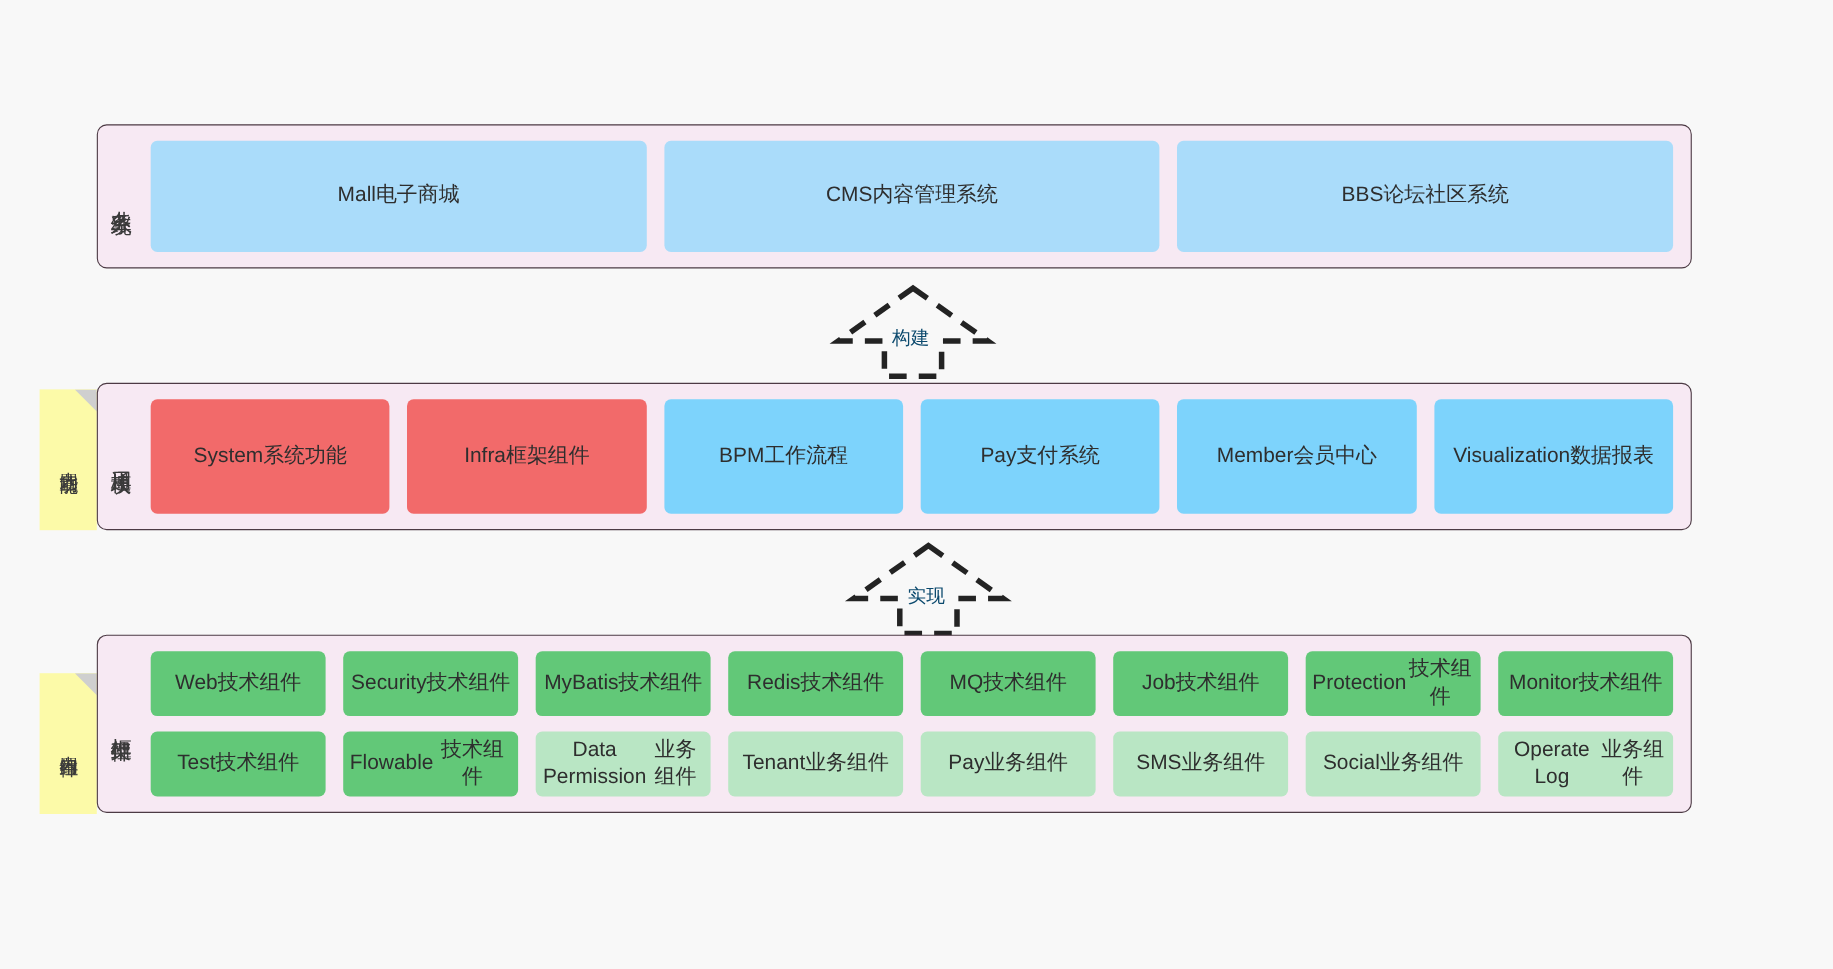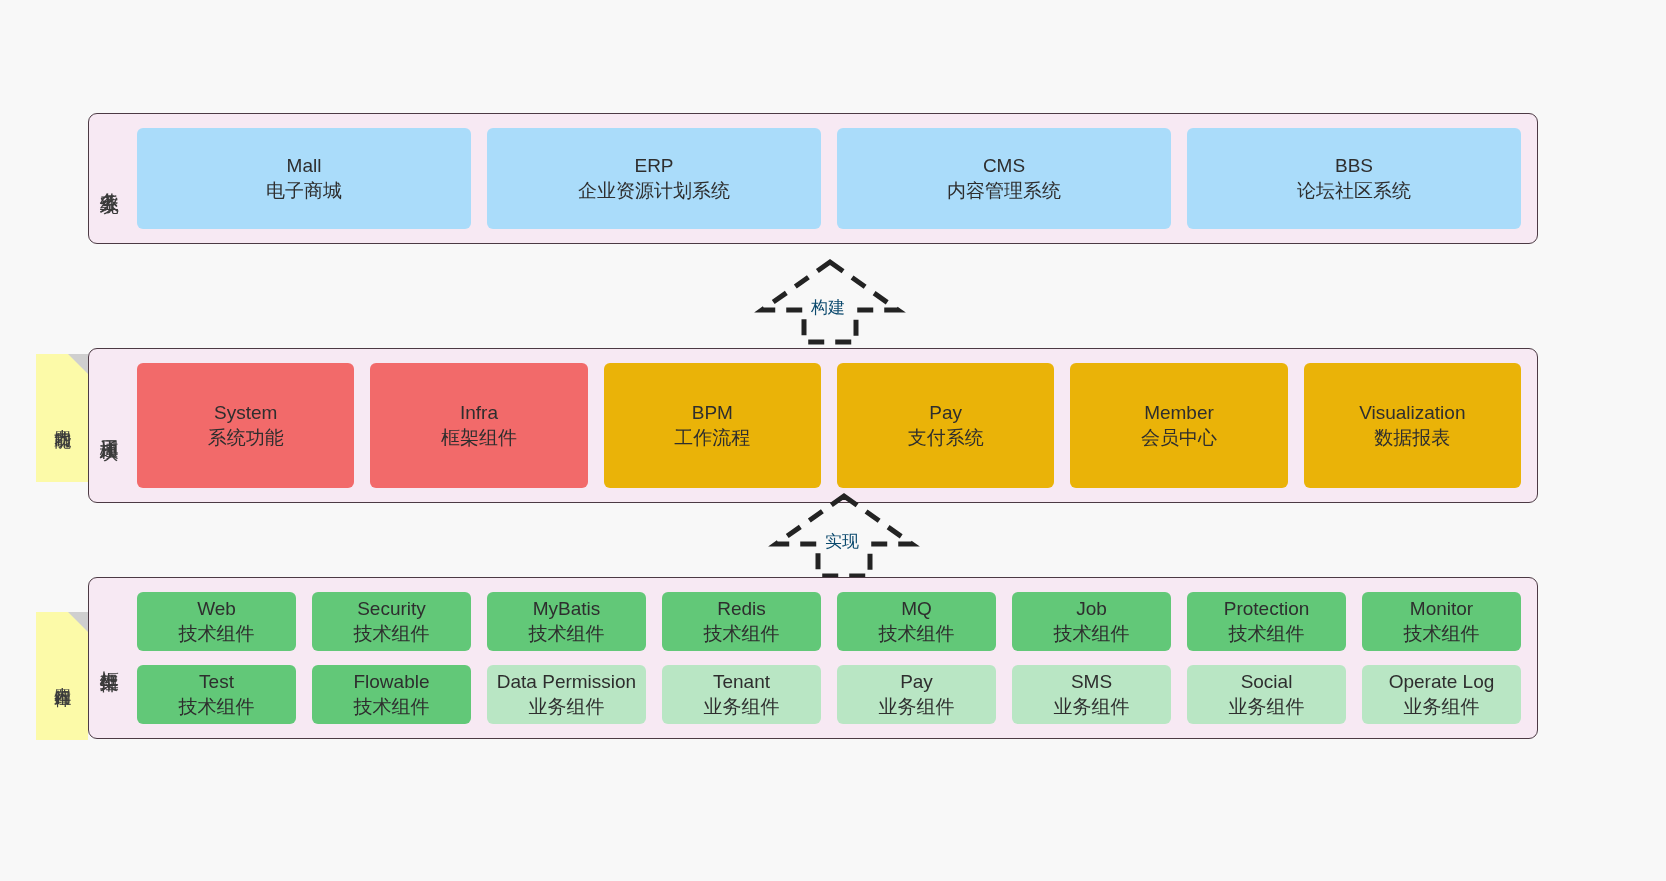--- a/index.html
+++ b/index.html
@@ -51,44 +51,43 @@
   .row{
     display:flex;
     gap:16px;
     flex:1 1 auto;
     align-items:stretch;
   }
   .cell{
     flex:1 1 0;
     border-radius:6px;
     display:flex;
-    flex-direction:column;
     align-items:center;
     justify-content:center;
     text-align:center;
     font-size:19px;
     line-height:1.28;
     color:#2e2e2e;
     box-sizing:border-box;
     padding:4px 6px;
     min-width:0;
   }
   .cell .en{display:block;}
   .cell .cn{display:block;}
 
   
   .c-blue       {background:#aadcfa;}
   .c-red        {background:#f26a6a;}
-  .c-pink       {background:#eab308;}
+  .c-pink       {background:#7dd3fc;}
   .c-green      {background:#62c878;}
   .c-greenlight {background:#b9e6c4;}
 
   
   #layer-business  {left:88px;  top:113px; width:1450px; height:131px;}
-  #layer-common    {left:88px;  top:348px; width:1450px; height:155px;justify-content:space-between;}
+  #layer-common    {left:88px;  top:348px; width:1450px; height:134px;justify-content:space-between;}
   #layer-framework {left:88px;  top:577px; width:1450px; height:162px;}
 
   
   .note{
     position:absolute;
     width:52px;
     background:#fcfaa8;
     box-sizing:border-box;
     display:flex;
     align-items:center;
@@ -137,24 +136,20 @@
 
   <div class="layer" id="layer-business">
     <div class="layer-label">业务系统</div>
     <div class="layer-body">
       <div class="row">
         <div class="cell c-blue">
           <span class="en">Mall</span>
           <span class="cn">电子商城</span>
         </div>
         <div class="cell c-blue">
-          <span class="en">ERP</span>
-          <span class="cn">企业资源计划系统</span>
-        </div>
-        <div class="cell c-blue">
           <span class="en">CMS</span>
           <span class="cn">内容管理系统</span>
         </div>
         <div class="cell c-blue">
           <span class="en">BBS</span>
           <span class="cn">论坛社区系统</span>
         </div>
       </div>
     </div>
   </div>

